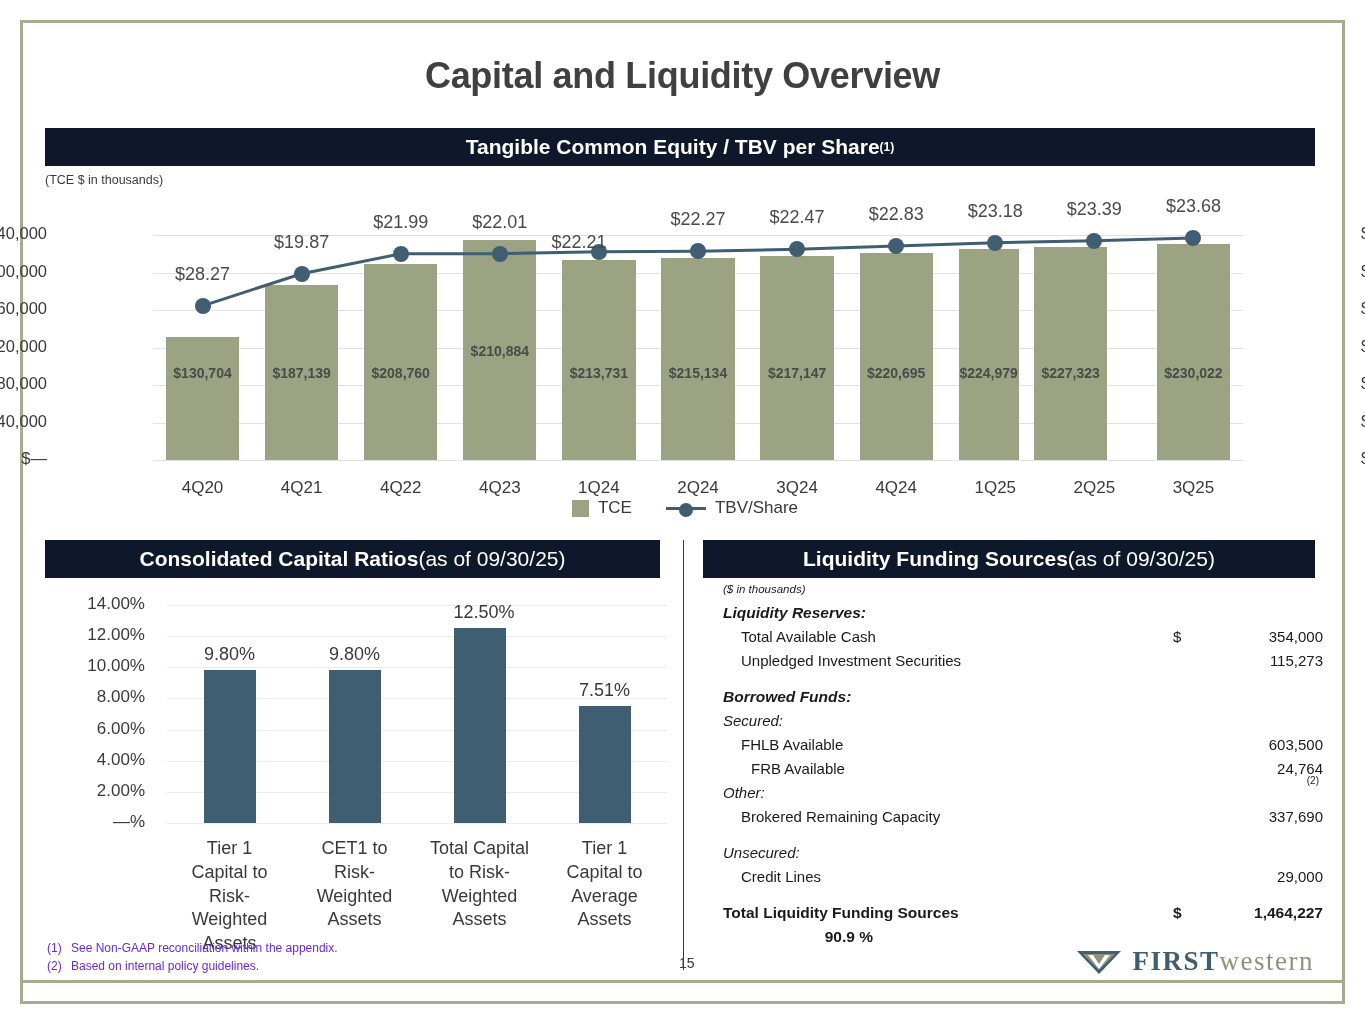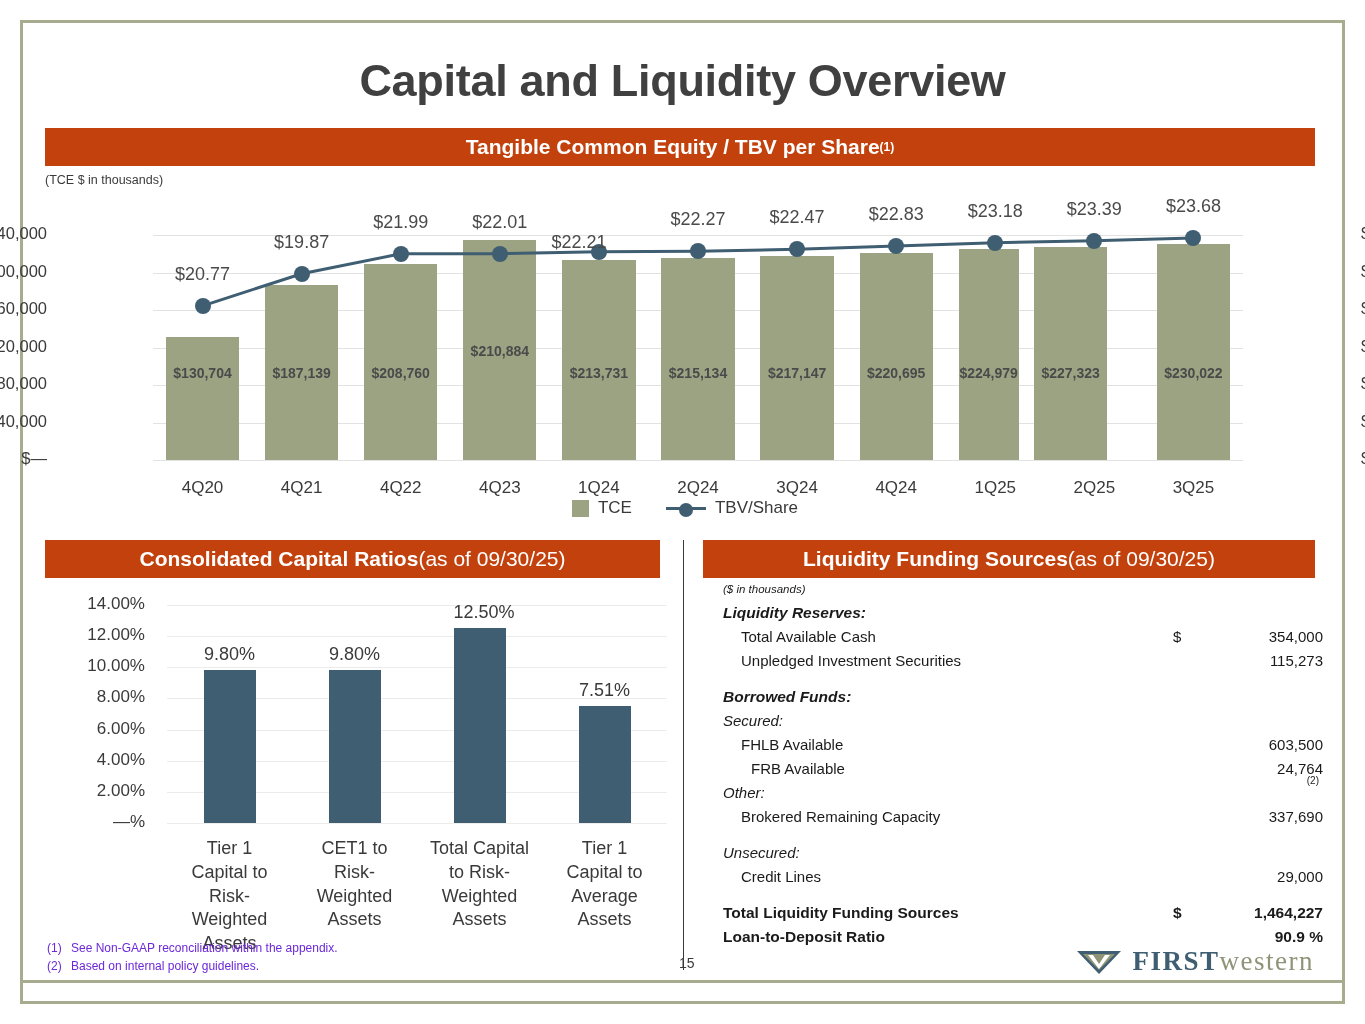--- a/index.html
+++ b/index.html
@@ -14,27 +14,27 @@
     left: 20px; top: 20px;
     width: 1325px; height: 984px;
     border: 3px solid #a8ac8e;
     background: #ffffff;
   }
 
   
   .slide-title {
     position: absolute; left: 0; top: 32px; width: 100%;
     text-align: center;
-    font-size: 45px; font-weight: bold; color: #404040;
+    font-size: 36px; font-weight: bold; color: #404040;
     letter-spacing: -0.3px;
   }
 
   
   .hdr-bar {
-    background: #c2410c;
+    background: #0f172a;
     color: #ffffff;
     text-align: center;
     font-size: 21px;
     font-weight: bold;
     display: flex; align-items: center; justify-content: center;
   }
   .hdr-bar .light { font-weight: normal; }
   .hdr-bar sup { font-size: 12px; vertical-align: super; font-weight: bold;}
 
   #tce-header {
@@ -280,21 +280,21 @@
         </div>
         <div class="x-label" style="left: 941.364px; top: 243px;">2Q25</div>
         <div class="bar" style="left: 1003.79px; width: 73.3273px; height: 215.646px;">
           <div class="bar-label" style="top: 120.646px;">$230,022</div>
         </div>
         <div class="x-label" style="left: 1040.45px; top: 243px;">3Q25</div>
         <svg width="1090" height="225" style="position: absolute; left: 0px; top: 0px;">
           <polyline points="49.54545454545455,70.875 148.63636363636363,38.71874999999997 247.72727272727275,18.84375000000003 346.8181818181818,18.65625 445.90909090909093,16.78125 545,16.21875 644.0909090909091,14.343750000000028 743.1818181818182,10.968750000000028 842.2727272727273,7.6875 941.3636363636364,5.71875 1040.4545454545455,3" fill="none" stroke="#3f5e72" stroke-width="3"></polyline>
         </svg>
         <div class="tbv-dot" style="left: 49.5455px; top: 70.875px;"></div>
-        <div class="tbv-label" style="left: 49.5455px; top: 28.875px;">$20.77</div>
+        <div class="tbv-label" style="left: 49.5455px; top: 28.875px;">$28.27</div>
         <div class="tbv-dot" style="left: 148.636px; top: 38.7187px;"></div>
         <div class="tbv-label" style="left: 148.636px; top: -3.28125px;">$19.87</div>
         <div class="tbv-dot" style="left: 247.727px; top: 18.8438px;"></div>
         <div class="tbv-label" style="left: 247.727px; top: -23.1562px;">$21.99</div>
         <div class="tbv-dot" style="left: 346.818px; top: 18.6562px;"></div>
         <div class="tbv-label" style="left: 346.818px; top: -23.3438px;">$22.01</div>
         <div class="tbv-dot" style="left: 445.909px; top: 16.7812px;"></div>
         <div class="tbv-label" style="left: 426px; top: -25.2188px; margin-top: 22px;">$22.21</div>
         <div class="tbv-dot" style="left: 545px; top: 16.2188px;"></div>
         <div class="tbv-label" style="left: 545px; top: -25.7812px;">$22.27</div>
@@ -453,21 +453,20 @@
           <div class="lq-cur"></div>
           <div class="lq-val">29,000</div>
         </div>
         <div class="lq-spacer"></div>
         <div class="lq-row">
           <div class="lq-label lq-total">Total Liquidity Funding Sources</div>
           <div class="lq-cur lq-total">$</div>
           <div class="lq-val lq-total">1,464,227</div>
         </div>
         <div class="lq-row">
-          <div class="lq-label lq-total">Loan-to-Deposit Ratio</div>
           <div class="lq-cur lq-total"></div>
           <div class="lq-val lq-total">90.9 %</div>
         </div>
       </div>
   </div>
 
   <div class="footnotes">
     <div>
       <span class="num">(1)</span><span>See Non-GAAP reconciliation within the appendix.</span>
     </div>

